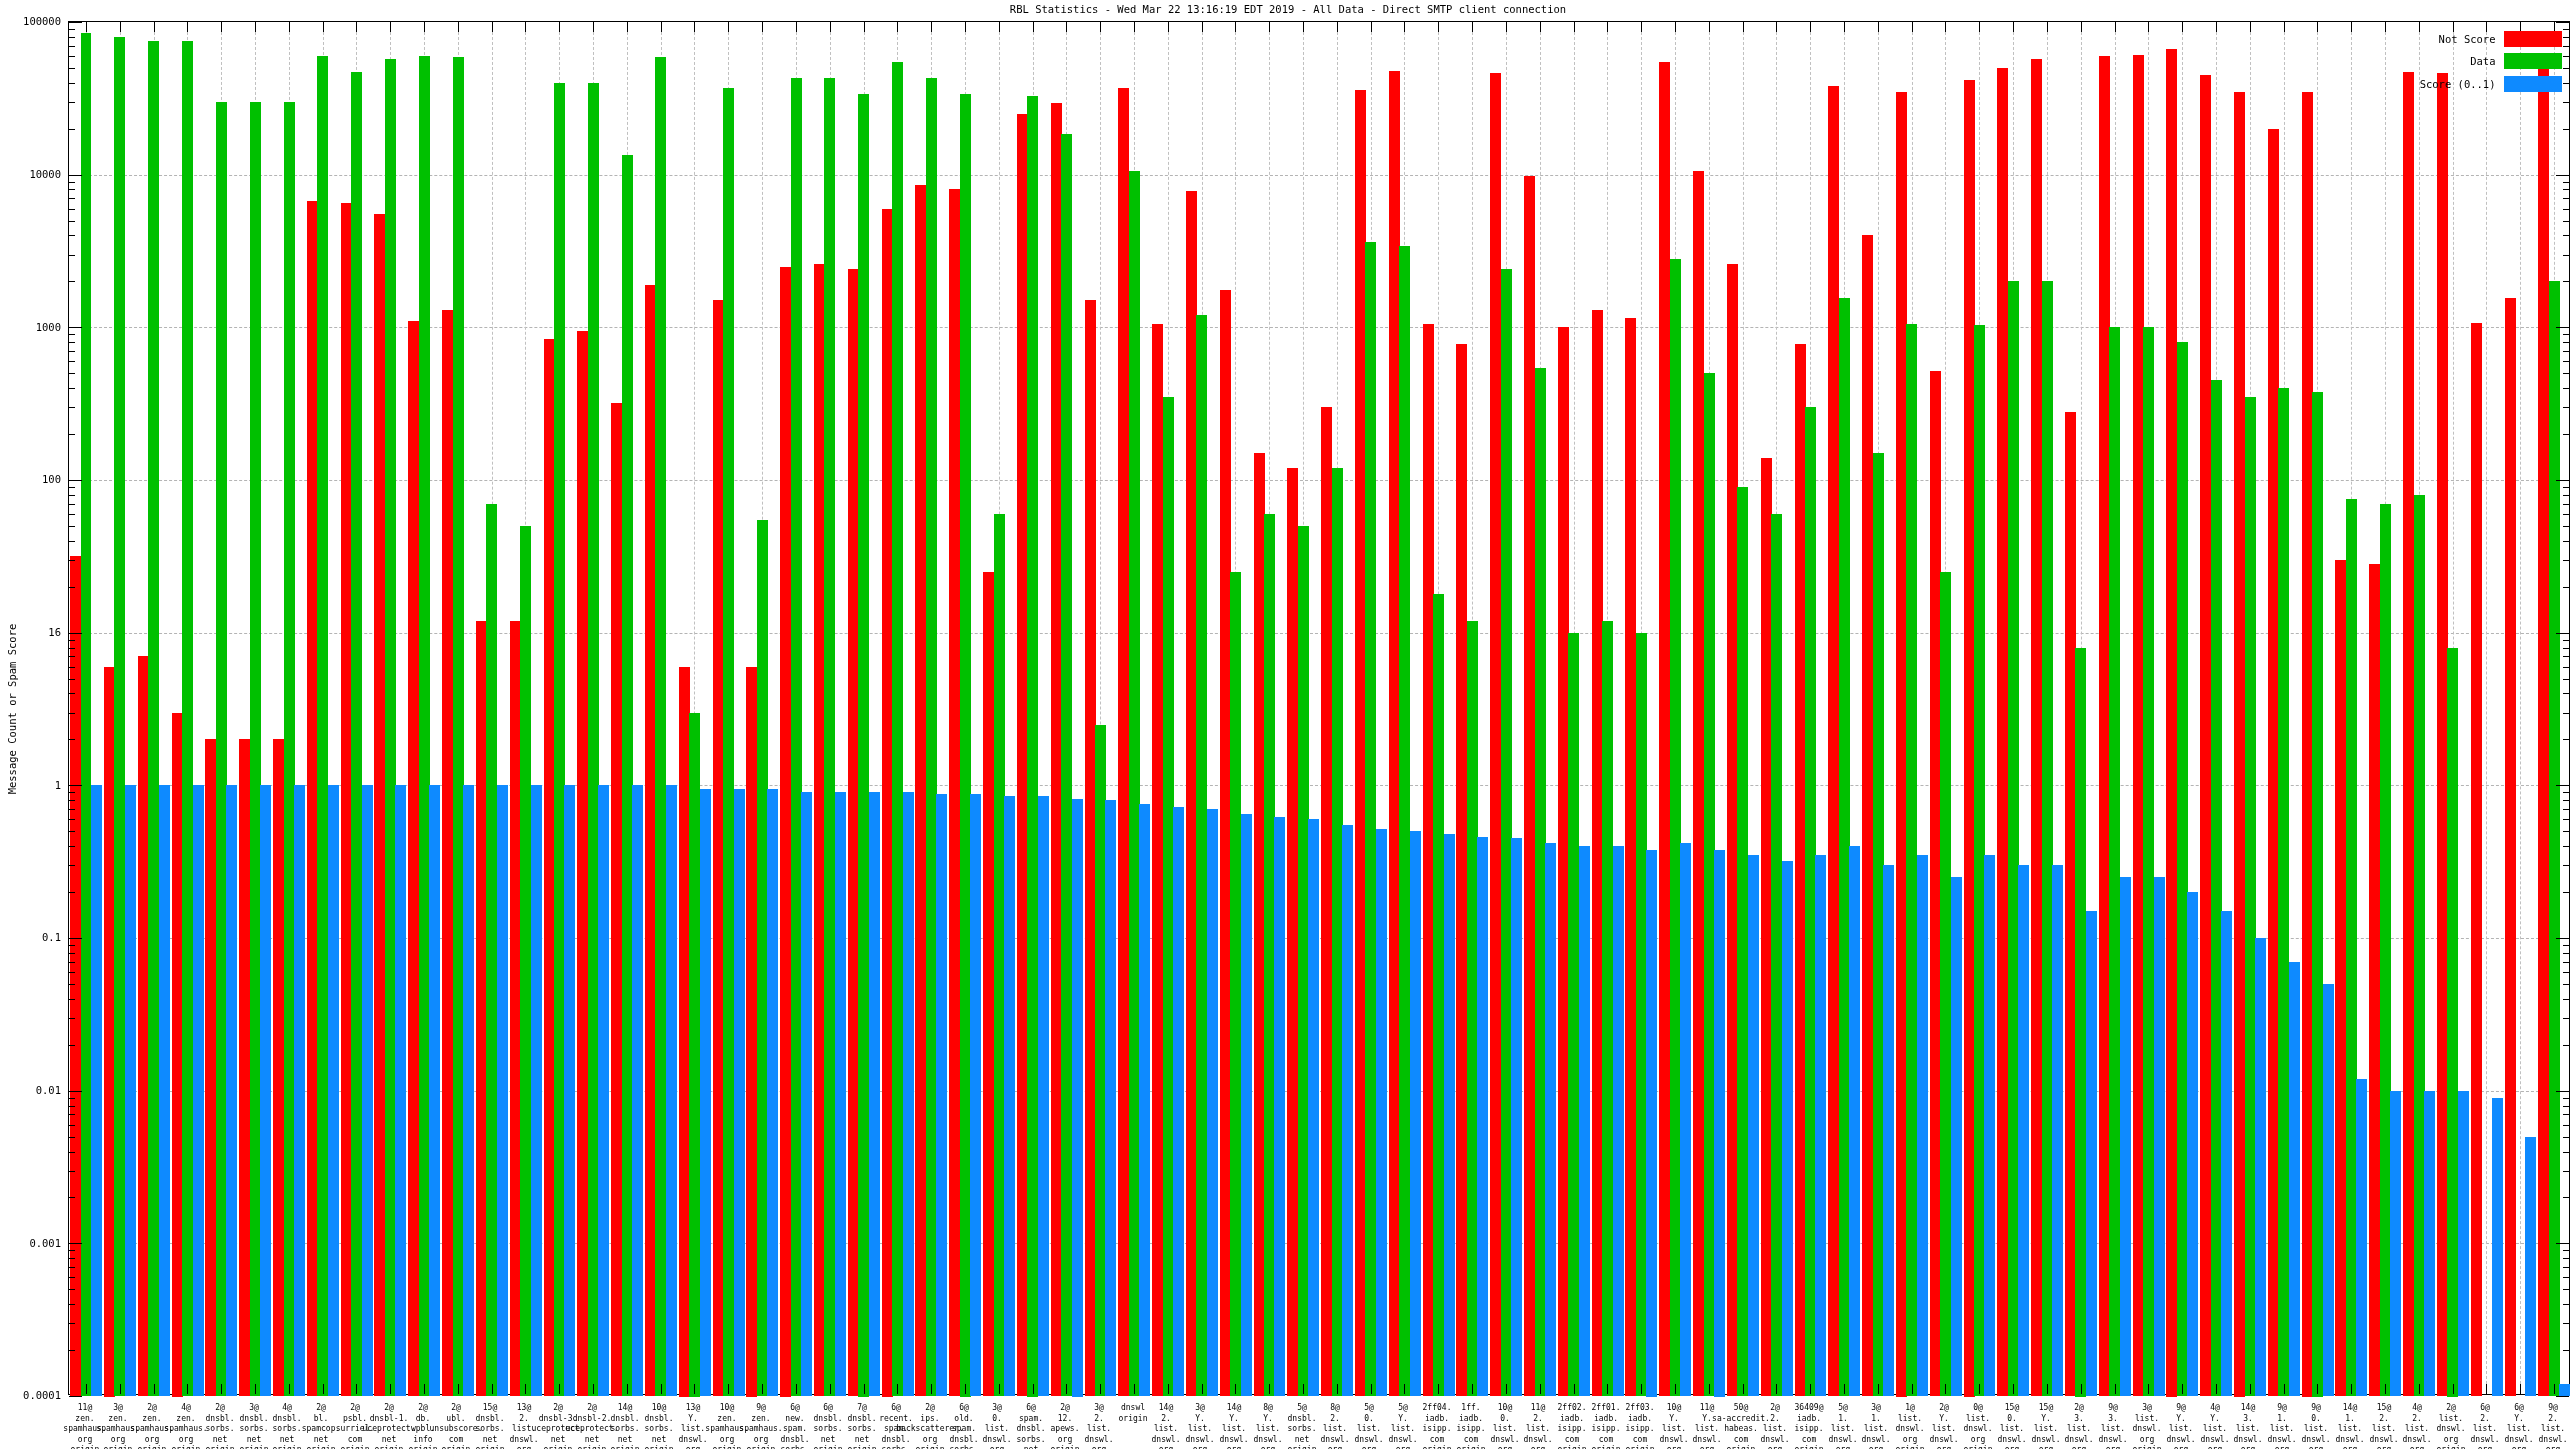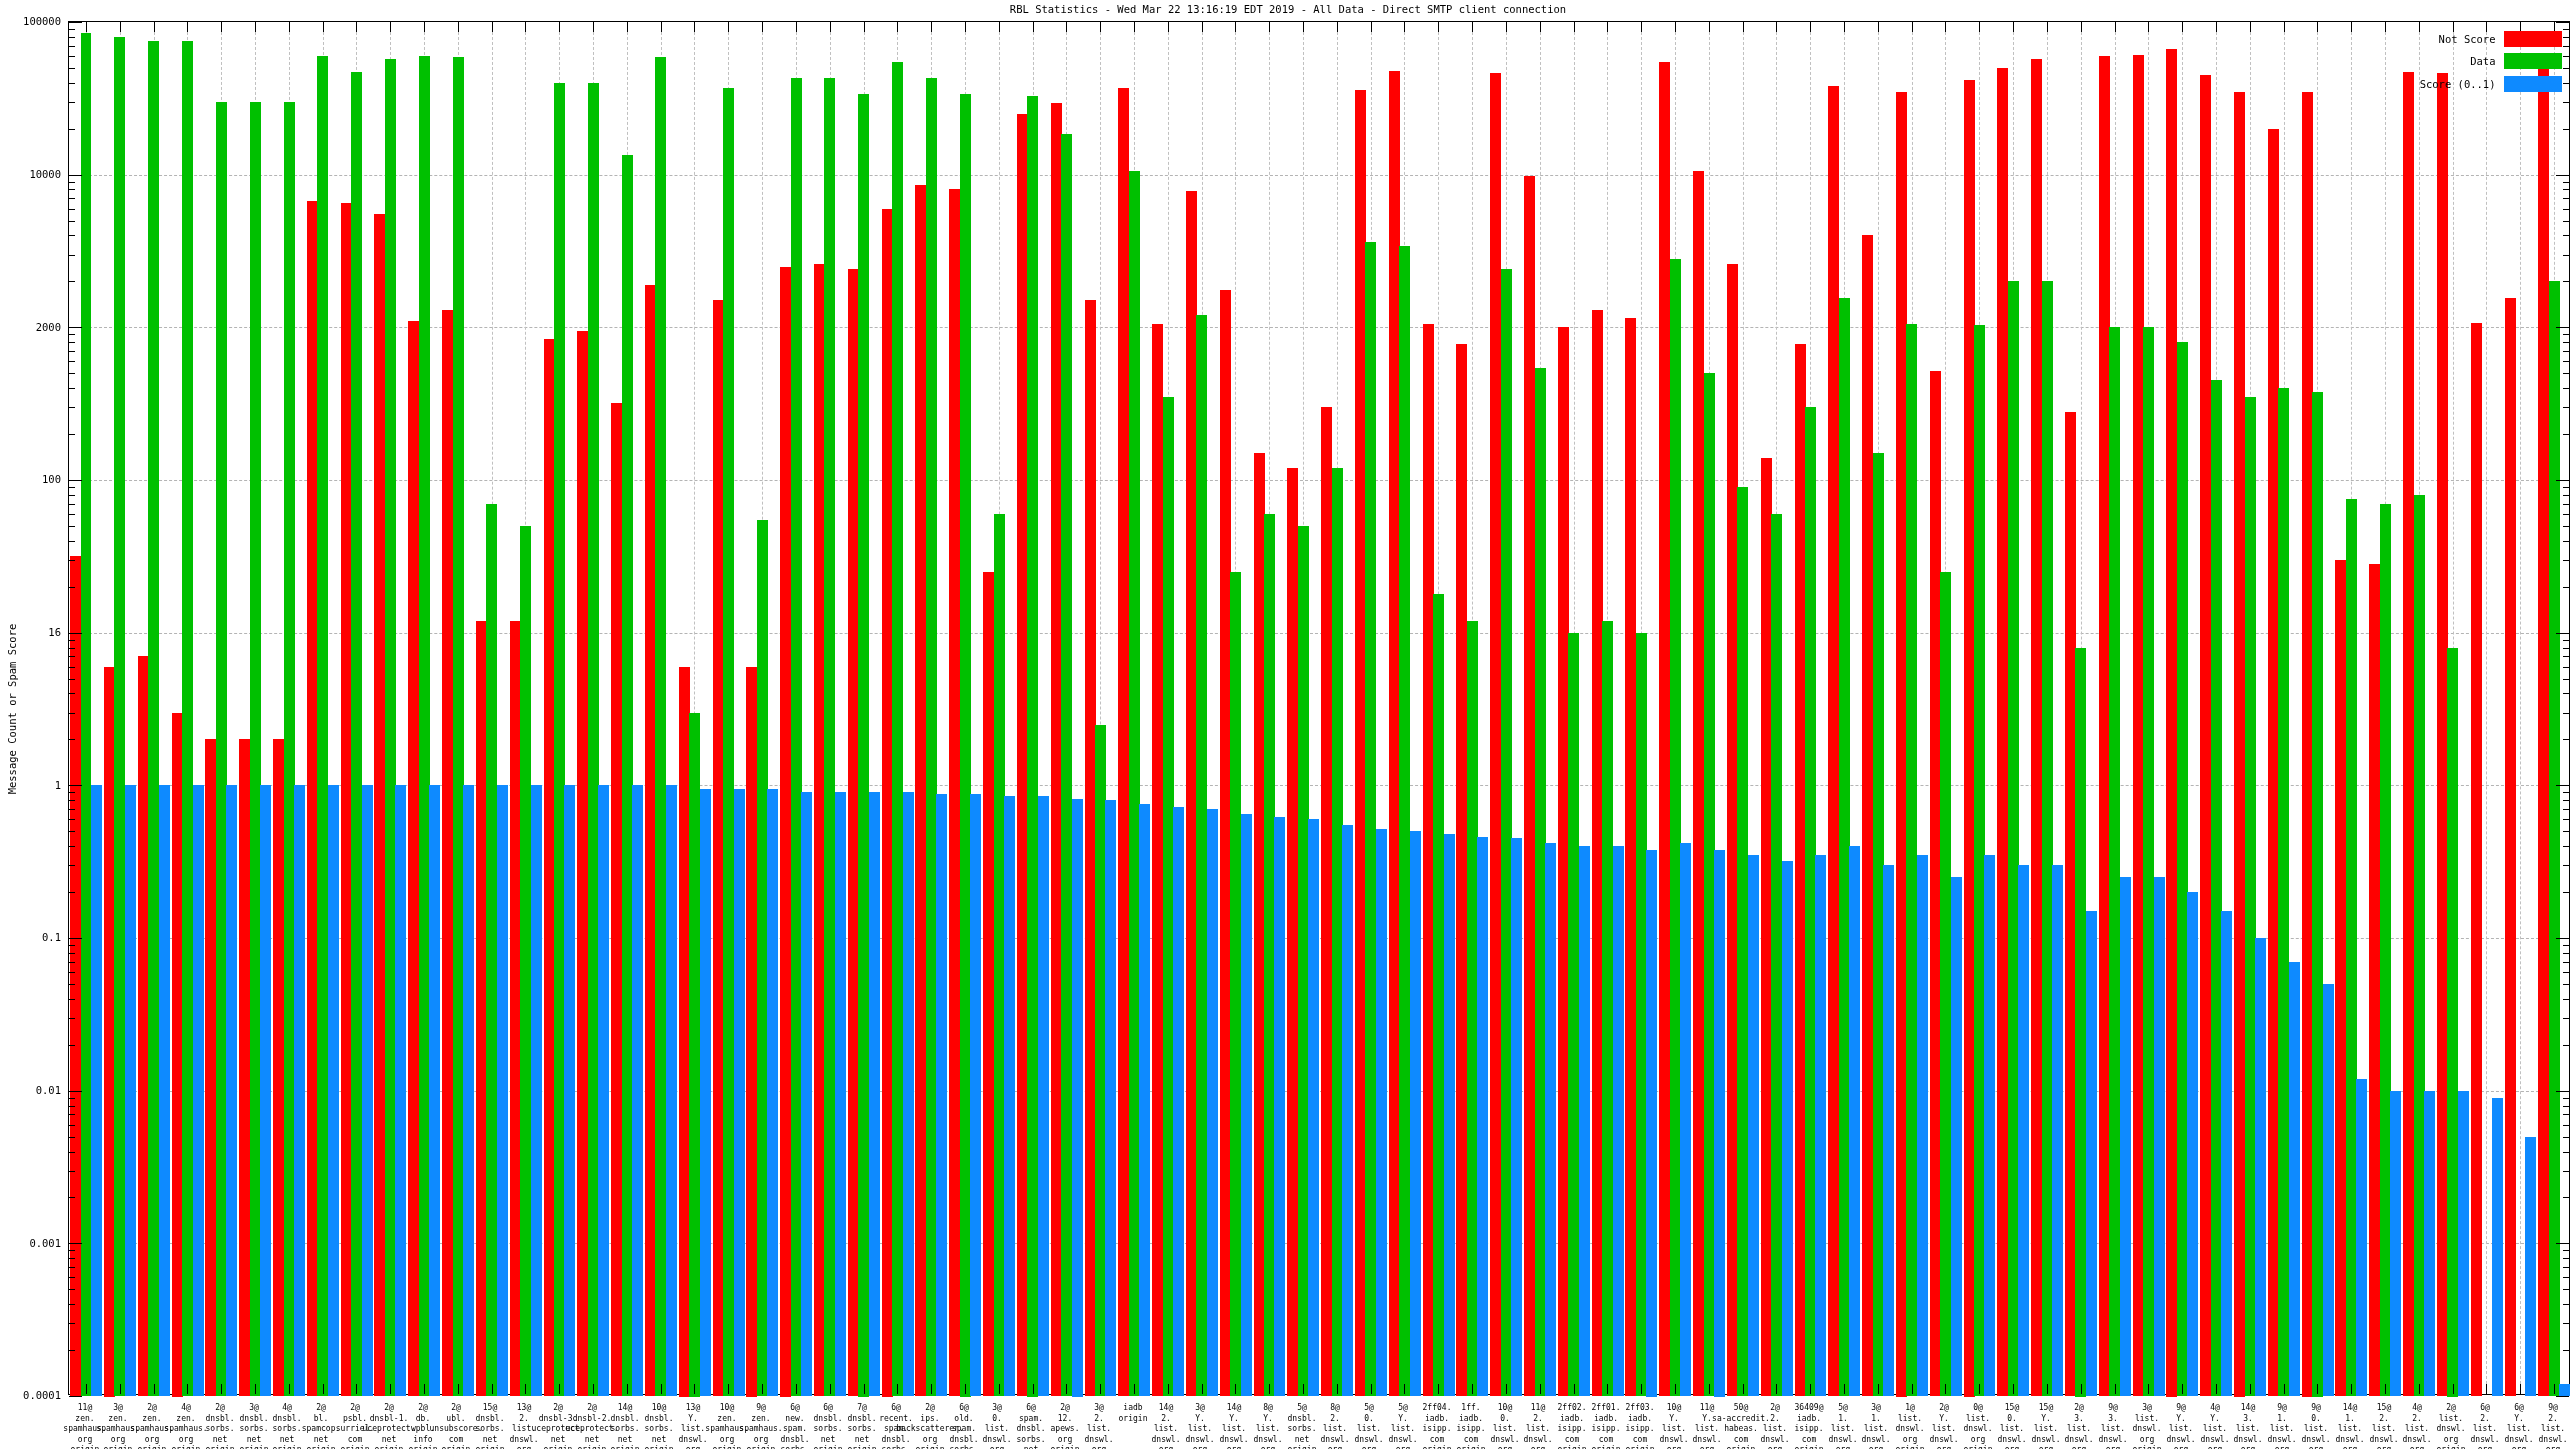--- a/index.html
+++ b/index.html
@@ -654,21 +654,21 @@
         <div class="ltext">Data</div>
         <div class="lswatch" style="background: rgb(0, 192, 0);"></div>
       </div>
       <div class="lrow">
         <div class="ltext">Score (0..1)</div>
         <div class="lswatch" style="background: rgb(14, 138, 255);"></div>
       </div>
     </div>
 <div class="ylab" style="top: 15.3px;">100000</div>
     <div class="ylab" style="top: 168px;">10000</div>
-    <div class="ylab" style="top: 321px;">2000</div>
+    <div class="ylab" style="top: 321px;">1000</div>
     <div class="ylab" style="top: 473px;">100</div>
     <div class="ylab" style="top: 626px;">16</div>
     <div class="ylab" style="top: 779px;">1</div>
     <div class="ylab" style="top: 931px;">0.1</div>
     <div class="ylab" style="top: 1084px;">0.01</div>
     <div class="ylab" style="top: 1237px;">0.001</div>
     <div class="ylab" style="top: 1389px;">0.0001</div>
     <div class="xlab" style="left: 85px; top: 1403px;">11@
 zen.
 spamhaus.
@@ -828,21 +828,21 @@
 12.
 apews.
 org
 origin</div>
     <div class="xlab" style="left: 1099px; top: 1403px;">3@
 2.
 list.
 dnswl.
 org
 origin</div>
-    <div class="xlab" style="left: 1133px; top: 1403px;">iadb
+    <div class="xlab" style="left: 1133px; top: 1403px;">dnswl
 origin</div>
     <div class="xlab" style="left: 1166px; top: 1403px;">14@
 2.
 list.
 dnswl.
 org
 origin</div>
     <div class="xlab" style="left: 1200px; top: 1403px;">3@
 Y.
 list.

